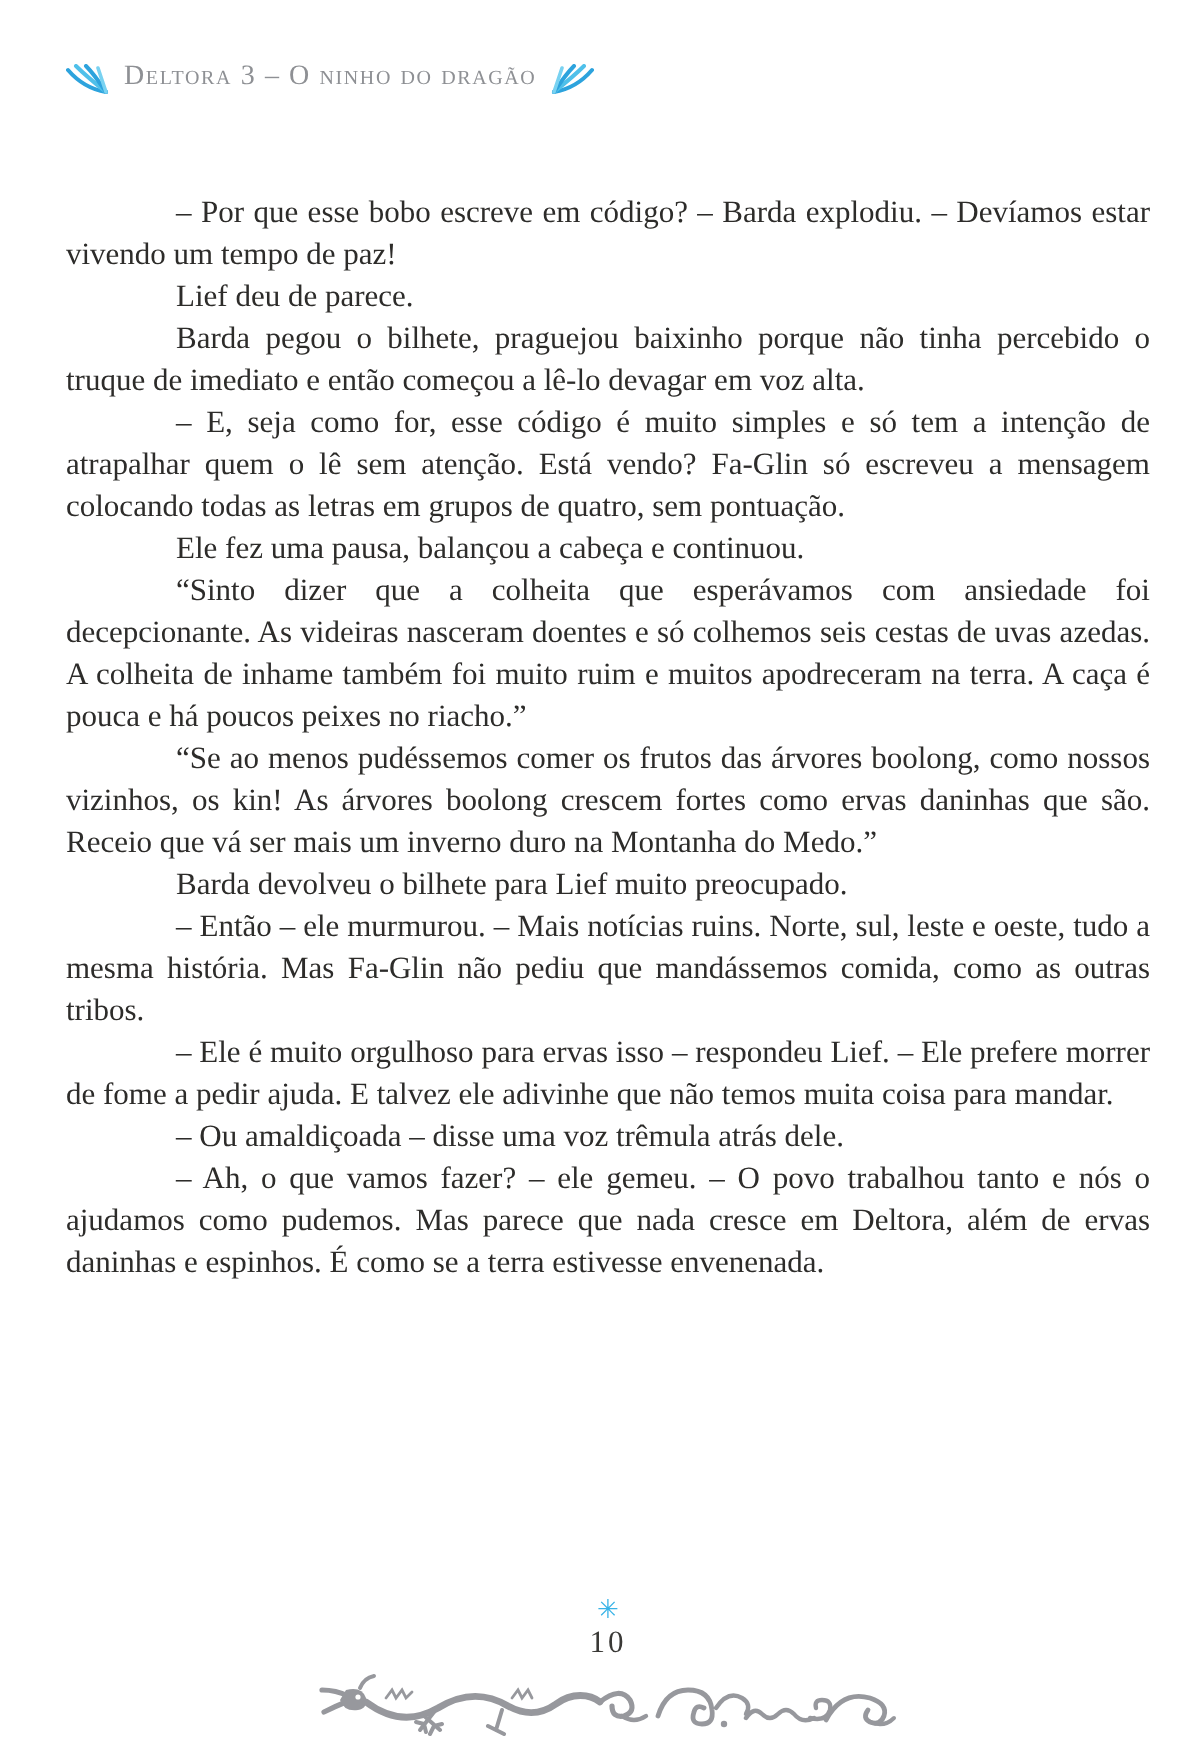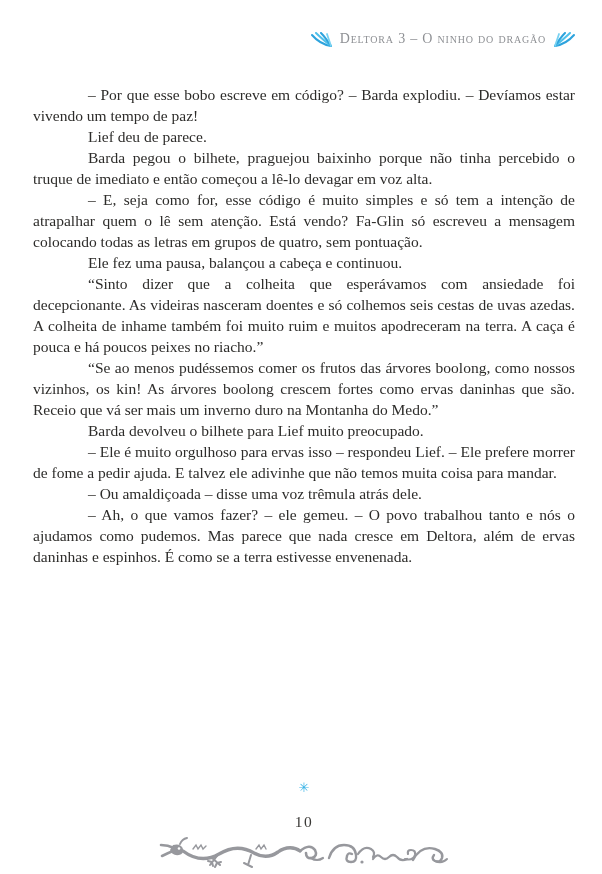--- a/index.html
+++ b/index.html
@@ -17,38 +17,38 @@
     display: flex;
     flex-direction: column;
     box-sizing: border-box;
     padding: 30px 27px 6px 33px;
     font-family: "Liberation Serif", "DejaVu Serif", serif;
   }
   
   .chapter-header {
     display: flex;
     align-items: center;
-    justify-content: flex-end;
+    justify-content: flex-start;
     gap: 7px;
     height: 18px;
     flex: 0 0 auto;
   }
   .header-title {
     font-variant: small-caps;
     font-size: 14px;
     letter-spacing: 0.8px;
     color: #8e9094;
     white-space: nowrap;
   }
   .wing { display: inline-flex; }
   .wing svg { display: block; }
   .wing.right svg { transform: scaleX(-1); }
   
   .body-text {
-    margin-top: 36px;
+    margin-top: 48px;
     flex: 0 1 auto;
     color: #2d2c2a;
     font-size: 15.5px;
     line-height: 21px;
     text-align: justify;
   }
   .body-text p {
     margin: 0;
     text-indent: 55px;
   }
@@ -63,21 +63,21 @@
     font-size: 13px;
     line-height: 14px;
     color: #38b3e7;
   }
   .page-number {
     font-variant: small-caps;
     font-size: 15.5px;
     line-height: 18px;
     letter-spacing: 1.5px;
     color: #3a3936;
-    margin-top: 18px;
+    margin-top: 0;
   }
   .ornament { margin-top: 5px; }
   .ornament svg { display: block; margin: 0 auto; }
 </style>
 </head>
 <body>
 
 <div class="page">
 
   <header class="chapter-header">
@@ -102,20 +102,21 @@
 
   <main class="body-text">
     <p>– Por que esse bobo escreve em código? – Barda explodiu. – Devíamos estar vivendo um tempo de paz!</p>
     <p>Lief deu de parece.</p>
     <p>Barda pegou o bilhete, praguejou baixinho porque não tinha percebido o truque de imediato e então começou a lê-lo devagar em voz alta.</p>
     <p>– E, seja como for, esse código é muito simples e só tem a intenção de atrapalhar quem o lê sem atenção. Está vendo? Fa-Glin só escreveu a mensagem colocando todas as letras em grupos de quatro, sem pontuação.</p>
     <p>Ele fez uma pausa, balançou a cabeça e continuou.</p>
     <p>“Sinto dizer que a colheita que esperávamos com ansiedade foi decepcionante. As videiras nasceram doentes e só colhemos seis cestas de uvas azedas. A colheita de inhame também foi muito ruim e muitos apodreceram na terra. A caça é pouca e há poucos peixes no riacho.”</p>
     <p>“Se ao menos pudéssemos comer os frutos das árvores boolong, como nossos vizinhos, os kin! As árvores boolong crescem fortes como ervas daninhas que são. Receio que vá ser mais um inverno duro na Montanha do Medo.”</p>
     <p>Barda devolveu o bilhete para Lief muito preocupado.</p>
+    <p>– Então – ele murmurou. – Mais notícias ruins. Norte, sul, leste e oeste, tudo a mesma história. Mas Fa-Glin não pediu que mandássemos comida, como as outras tribos.</p>
     <p>– Ele é muito orgulhoso para ervas isso – respondeu Lief. – Ele prefere morrer de fome a pedir ajuda. E talvez ele adivinhe que não temos muita coisa para mandar.</p>
     <p>– Ou amaldiçoada – disse uma voz trêmula atrás dele.</p>
     <p>– Ah, o que vamos fazer? – ele gemeu. – O povo trabalhou tanto e nós o ajudamos como pudemos. Mas parece que nada cresce em Deltora, além de ervas daninhas e espinhos. É como se a terra estivesse envenenada.</p>
   </main>
 
   <footer class="page-footer">
     <div class="separator">✳</div>
     <div class="page-number">10</div>
     <div class="ornament">
       <svg width="290" height="32" viewBox="0 0 290 32" fill="none" stroke="#97989d" stroke-linecap="round">

